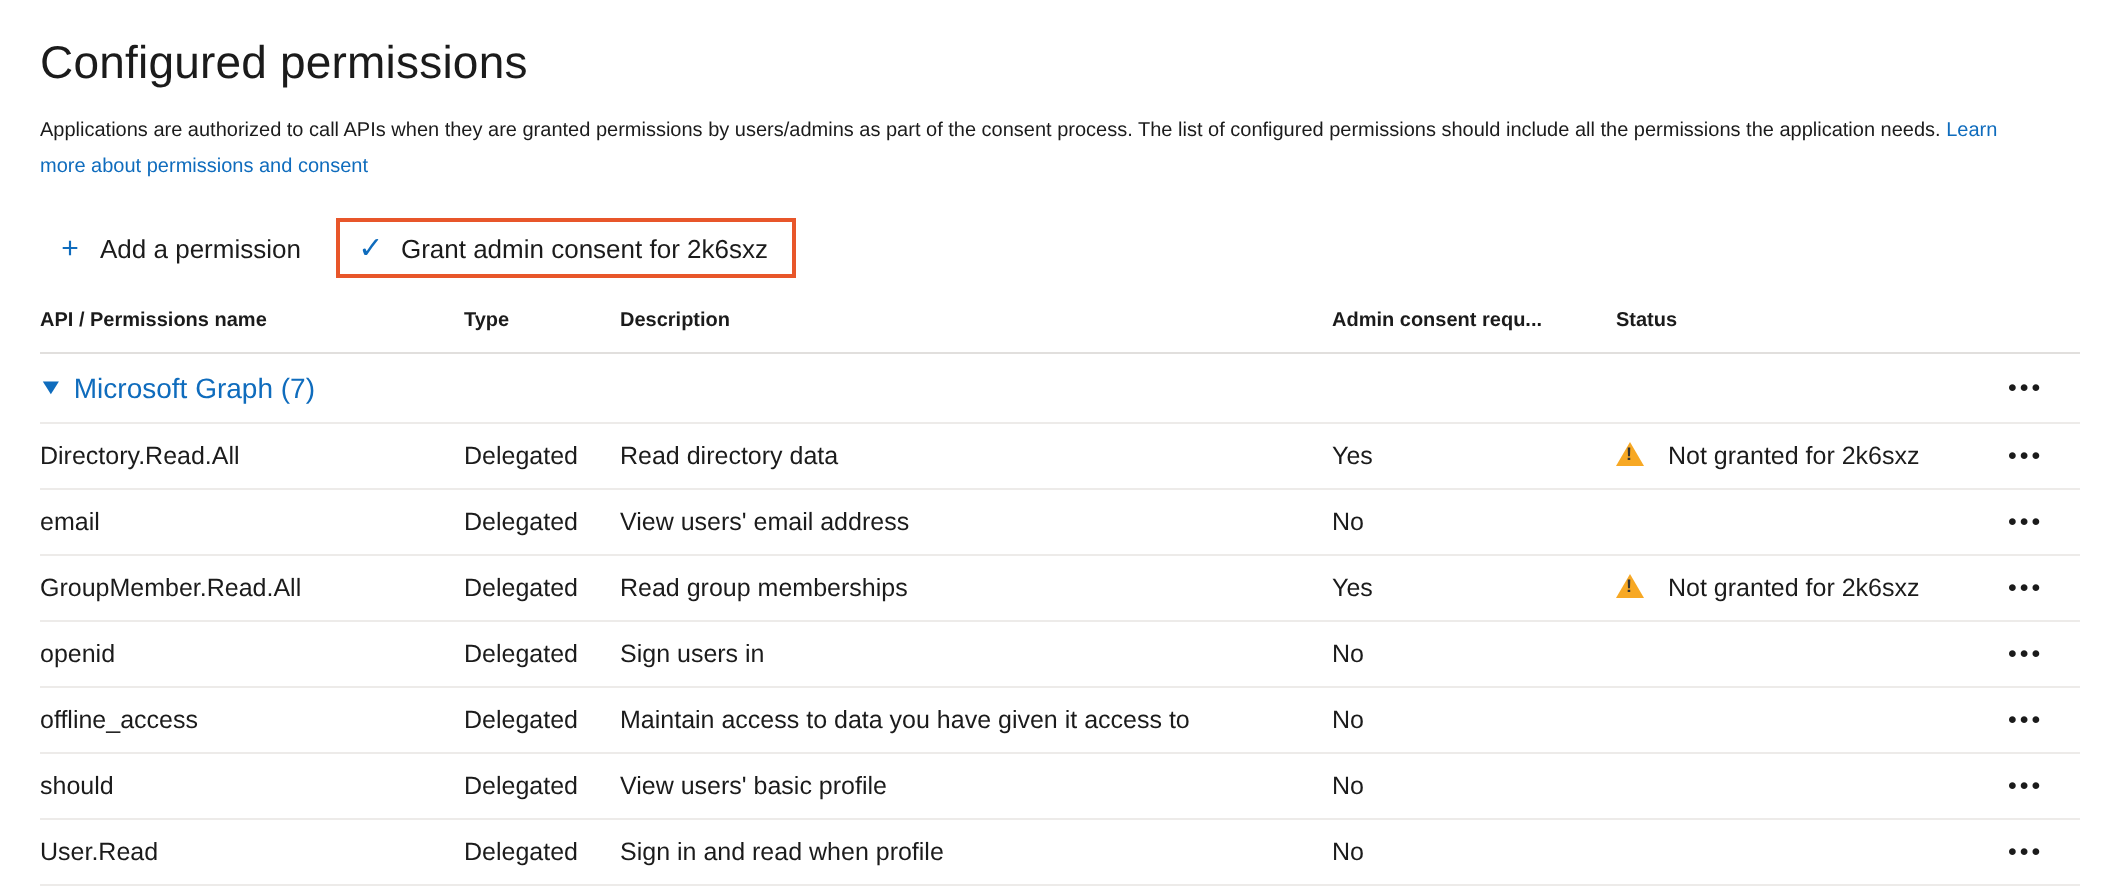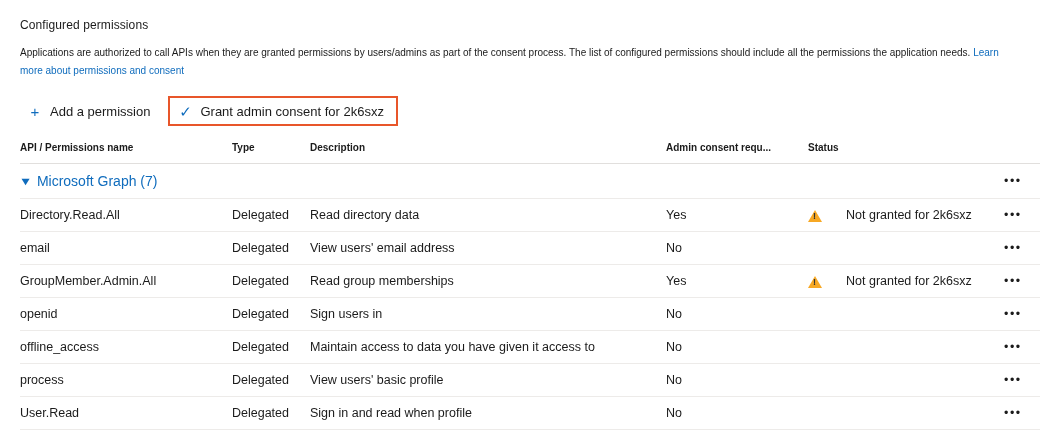--- a/index.html
+++ b/index.html
@@ -16,21 +16,21 @@
     overflow: hidden;
   }
   .page {
     position: relative;
     width: 1060px;
     height: 444px;
     box-sizing: border-box;
     padding: 0 20px;
   }
   .section-title {
-    font-size: 12px;
+    font-size: 23px;
     font-weight: 400;
     color: #1b1b1b;
     margin: 18px 0 0 0;
     letter-spacing: 0.1px;
   }
   .description {
     margin-top: 12px;
     font-size: 10px;
     line-height: 18px;
     color: #1b1b1b;
@@ -140,22 +140,22 @@
 
   .perm-name {
     color: #0f6cbd;
     padding-left: 34px;
     cursor: pointer;
     margin-left: 44px;
   }
 
   .status-cell {
     display: flex;
-    align-items: flex-end;
-    gap: 24px;
+    align-items: flex-start;
+    gap: 12px;
   }
   .warn-icon {
     display: inline-block;
     width: 0;
     height: 0;
     border-left: 7px solid transparent;
     border-right: 7px solid transparent;
     border-bottom: 12px solid #f7a824;
     position: relative;
   }
@@ -250,21 +250,21 @@
       <tr>
         <td class="perm-name">email</td>
         <td>Delegated</td>
         <td>View users' email address</td>
         <td>No</td>
         <td></td>
         <td class="ellipsis-btn">•••</td>
       </tr>
 
       <tr>
-        <td class="perm-name">GroupMember.Admin.All</td>
+        <td class="perm-name">GroupMember.Read.All</td>
         <td>Delegated</td>
         <td>Read group memberships</td>
         <td>Yes</td>
         <td>
           <span class="status-cell">
             <span class="warn-icon"></span>
             <span>Not granted for 2k6sxz</span>
           </span>
         </td>
         <td class="ellipsis-btn">•••</td>
@@ -282,21 +282,21 @@
       <tr>
         <td class="perm-name">offline_access</td>
         <td>Delegated</td>
         <td>Maintain access to data you have given it access to</td>
         <td>No</td>
         <td></td>
         <td class="ellipsis-btn">•••</td>
       </tr>
 
       <tr>
-        <td class="perm-name">process</td>
+        <td class="perm-name">should</td>
         <td>Delegated</td>
         <td>View users' basic profile</td>
         <td>No</td>
         <td></td>
         <td class="ellipsis-btn">•••</td>
       </tr>
 
       <tr>
         <td class="perm-name">User.Read</td>
         <td>Delegated</td>

